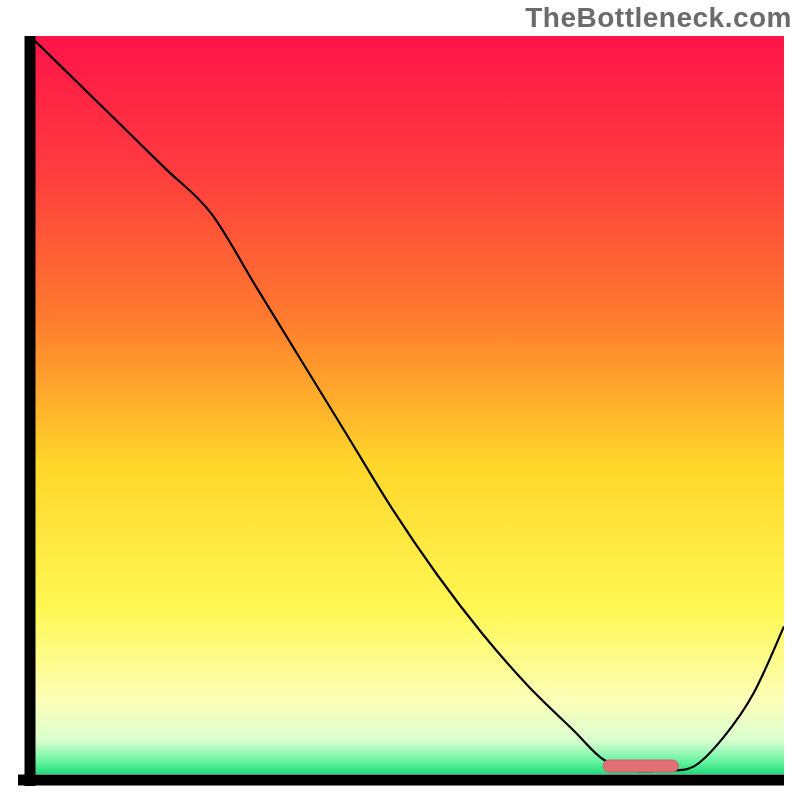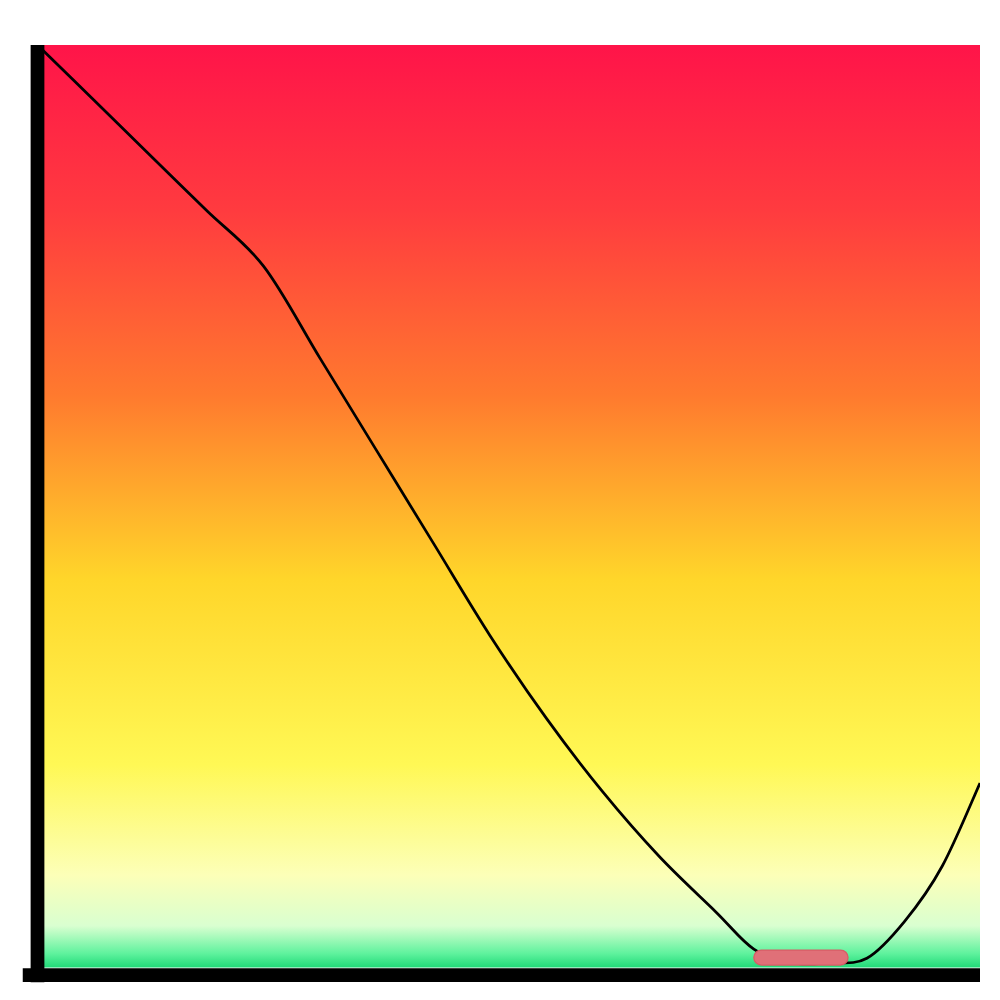--- a/index.html
+++ b/index.html
@@ -38,20 +38,21 @@
     display: block;
     width: 100%;
     height: 100%;
   }
 </style>
 </head>
 <body>
 
 <div class="stage">
 
+  <div class="watermark">TheBottleneck.com</div>
 
   <div class="plot-outer">
     <svg class="chart" viewBox="0 0 766 750" preserveAspectRatio="none">
       <defs>
         <linearGradient id="bg-grad" x1="0" y1="0" x2="0" y2="1">
             <stop offset="0.00%" stop-color="#ff1449"></stop>
             <stop offset="18.00%" stop-color="#ff3b3f"></stop>
             <stop offset="38.00%" stop-color="#ff7a2e"></stop>
             <stop offset="58.00%" stop-color="#ffd62a"></stop>
             <stop offset="78.00%" stop-color="#fff855"></stop>

